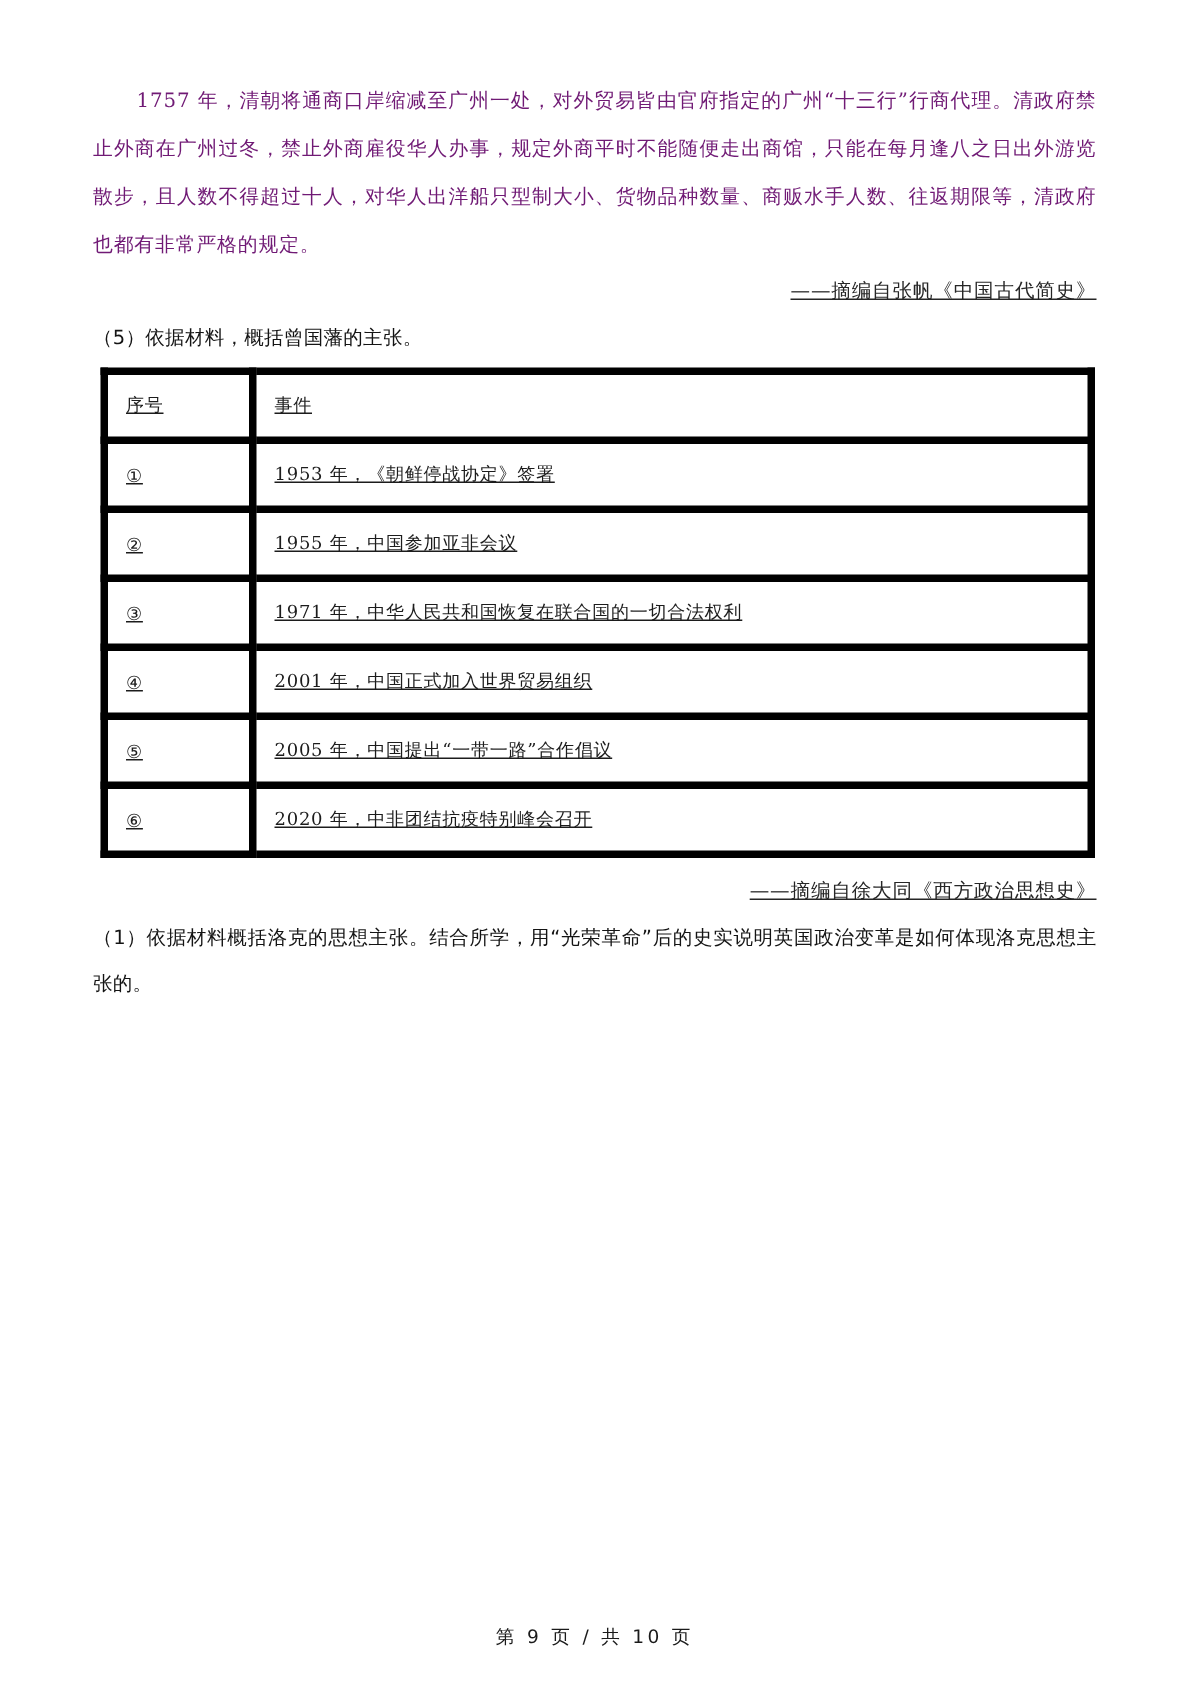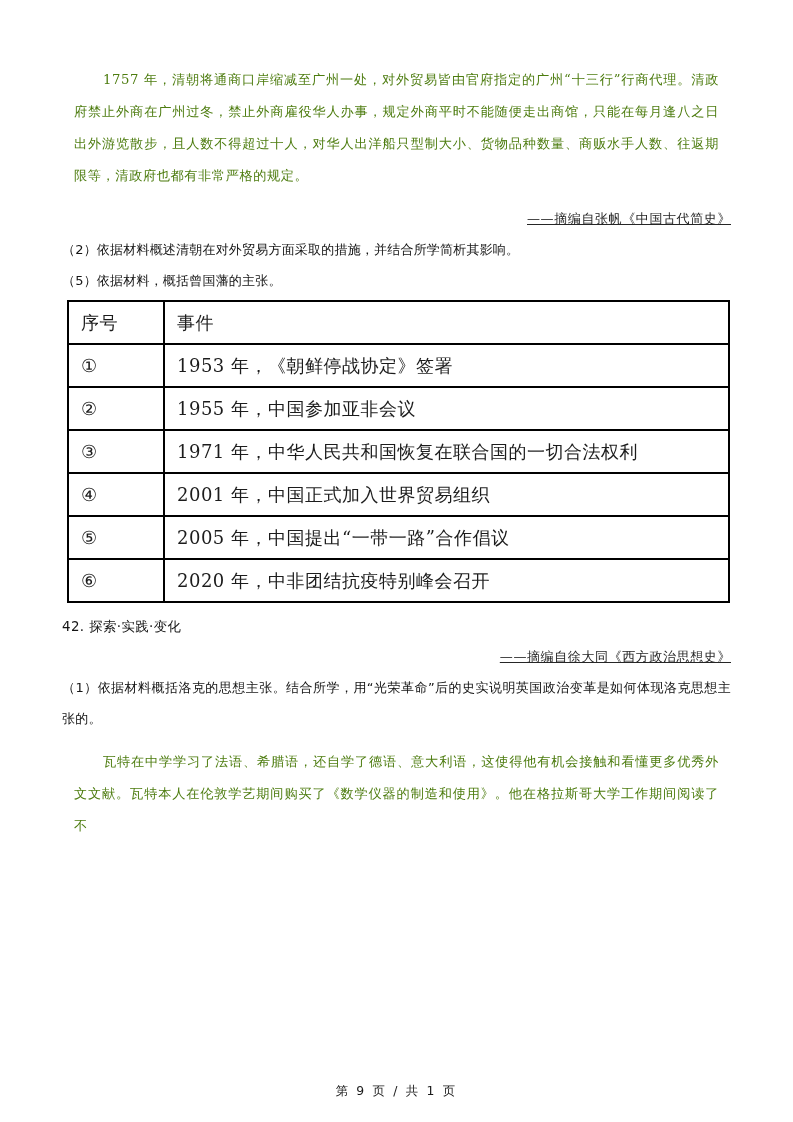--- a/index.html
+++ b/index.html
@@ -25,25 +25,25 @@
     padding: 52px 62px 0 62px;
     background: #ffffff;
   }
 
   
   .material {
     font-family: "DejaVu Serif", "Liberation Serif", serif;
     font-size: 13.2px;
     line-height: 32px;
     text-indent: 2.2em;
-    margin: 12px;
+    margin: 0;
     letter-spacing: 0.6px;
     text-align: justify;
     text-justify: inter-ideograph;
-    color: #4d7c0f;
+    color: #701a75;
   }
 
   
   .question {
     font-family: "DejaVu Sans", "Liberation Sans", sans-serif;
     font-size: 13px;
     line-height: 31px;
     margin: 0;
     letter-spacing: 0.2px;
     text-align: justify;
@@ -72,28 +72,29 @@
   }
 
   
   .event-table {
     border-collapse: collapse;
     width: 663px;
     margin: 4px 0 2px 5px;
     table-layout: fixed;
   }
   .event-table td {
-    border: 2px solid #000000;
+    border: 5px solid #000000;
     height: 41px;
     padding: 0 12px;
     font-family: "DejaVu Serif", "Liberation Serif", serif;
-    font-size: 18px;
+    font-size: 12px;
     letter-spacing: 0.5px;
     vertical-align: middle;
     color: #1c1c1c;
+    text-decoration: underline;
   }
   .event-table td.col-no {
     width: 70px;
   }
 
   
   .page-footer {
     position: absolute;
     left: 0;
     bottom: 22px;
@@ -109,21 +110,20 @@
 </style>
 </head>
 <body>
 
 <div class="page">
 
   <p class="material">1757 年，清朝将通商口岸缩减至广州一处，对外贸易皆由官府指定的广州“十三行”行商代理。清政府禁止外商在广州过冬，禁止外商雇役华人办事，规定外商平时不能随便走出商馆，只能在每月逢八之日出外游览散步，且人数不得超过十人，对华人出洋船只型制大小、货物品种数量、商贩水手人数、往返期限等，清政府也都有非常严格的规定。</p>
 
   <p class="attribution">——摘编自张帆《中国古代简史》</p>
 
-  <p class="question">（2）依据材料概述清朝在对外贸易方面采取的措施，并结合所学简析其影响。</p>
 
 
 
   <p class="question">（5）依据材料，概括曾国藩的主张。</p>
 
   <table class="event-table">
     <tbody>
       <tr>
         <td class="col-no">序号</td>
         <td>事件</td>
@@ -151,25 +151,23 @@
       <tr>
         <td class="col-no">⑥</td>
         <td>2020 年，中非团结抗疫特别峰会召开</td>
       </tr>
     </tbody>
   </table>
 
 
   <div class="sp6"></div>
 
-  <p class="qhead">42. 探索·实践·变化</p>
 
 
 
   <p class="attribution">——摘编自徐大同《西方政治思想史》</p>
 
   <p class="question">（1）依据材料概括洛克的思想主张。结合所学，用“光荣革命”后的史实说明英国政治变革是如何体现洛克思想主张的。</p>
 
-  <p class="material">瓦特在中学学习了法语、希腊语，还自学了德语、意大利语，这使得他有机会接触和看懂更多优秀外文文献。瓦特本人在伦敦学艺期间购买了《数学仪器的制造和使用》。他在格拉斯哥大学工作期间阅读了不</p>
 
-  <div class="page-footer">第 9 页 / 共 1 页</div>
+  <div class="page-footer">第 9 页 / 共 10 页</div>
 
 </div>
 
 </body></html>

